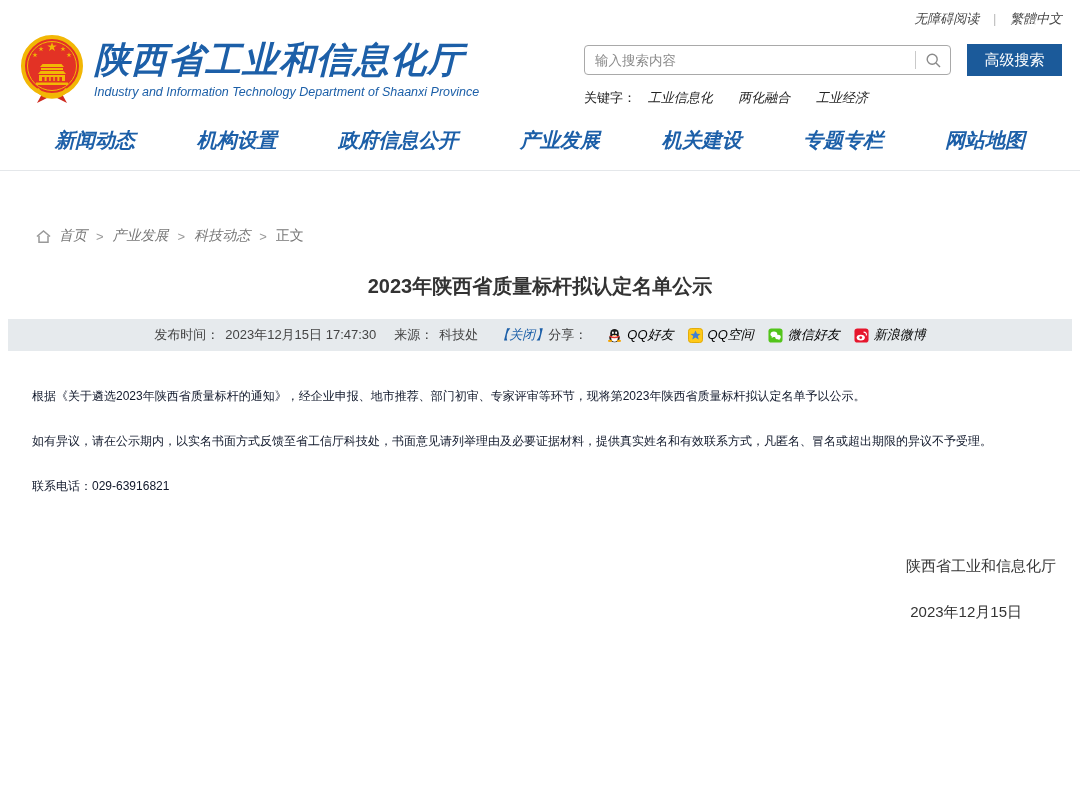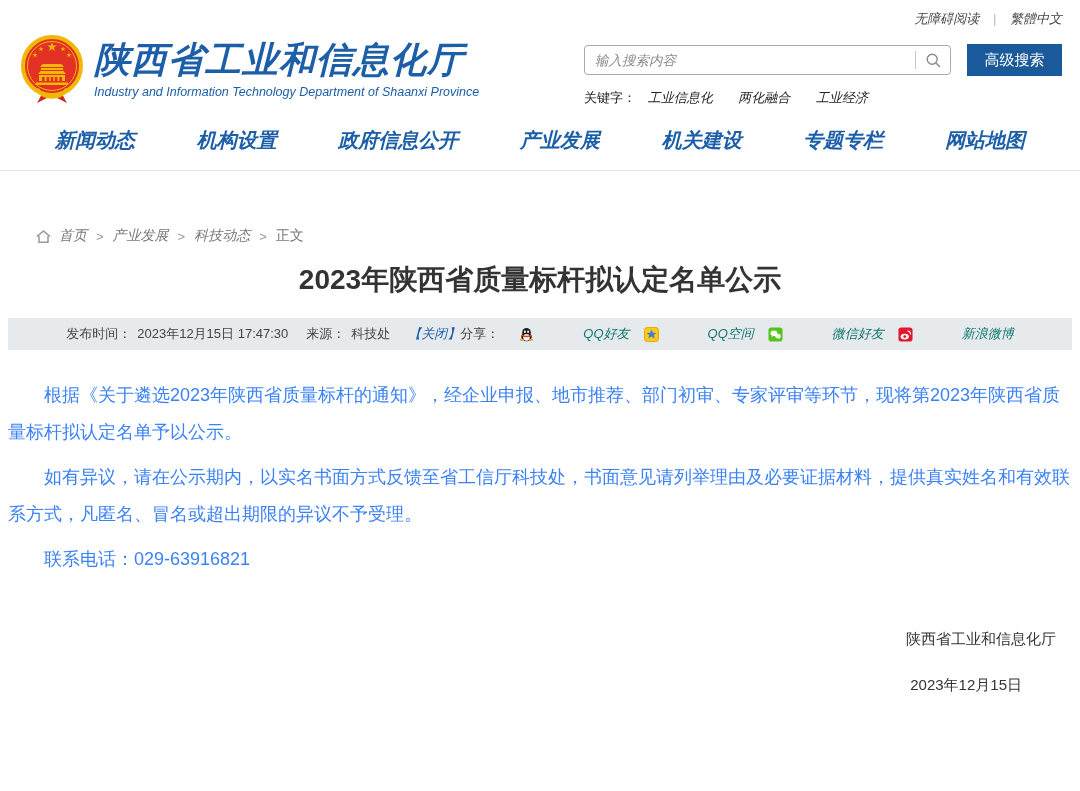--- a/index.html
+++ b/index.html
@@ -19,51 +19,51 @@
   .header { display:flex; justify-content:space-between; align-items:flex-start; padding:6px 18px 10px 20px; }
   .brand { display:flex; align-items:center; }
   .emblem { width:64px; height:70px; display:inline-block; }
   .titles { margin-left:10px; }
   .site-title { font-size:36px; font-weight:700; color:#1c5fa8; letter-spacing:1px; line-height:40px; }
   .site-sub { font-size:12.5px; color:#1c5fa8; margin-top:5px; }
 
   .searchblock { margin-top:10px; width:478px; }
   .searchrow { display:flex; align-items:center; }
   .searchbox { width:372px; height:30px; border:1px solid #a9a9a9; border-radius:4px; display:flex; align-items:center; background:#fff; }
-  .searchbox input { flex:1; border:none; outline:none; font-size:13.5px; padding:0 10px; color:#0f766e; background:transparent; font-family:inherit;font-style:italic; }
+  .searchbox input { flex:1; border:none; outline:none; font-size:13.5px; padding:0 10px; color:#0f766e; background:transparent; font-family:inherit; }
   .searchbox input::placeholder { color:#8a8a8a; }
   .vline { width:1px; height:18px; background:#c9c9c9; }
   .mag { width:34px; display:flex; justify-content:center; align-items:center; cursor:pointer; }
   .advbtn { margin-left:16px; width:96px; height:32px; background:#1b5a9a; color:#fff; border:none; font-size:15px; cursor:pointer; font-family:inherit; }
   .keywords { margin-top:13px; font-size:13px; color:#222; }
   .keywords .kw { color:#222; margin-right:22px; }
   .keywords .kwlabel { margin-right:8px; }
 
   
   .nav { display:flex; justify-content:space-between; padding:10px 55px 16px 55px; border-bottom:1px solid #e4e7ea; }
   .nav a { font-size:20px; font-weight:700; color:#1c5fa8; }
 
   
   .content { padding:0 8px; }
   .breadcrumb { margin:56px 0 0 28px; display:flex; align-items:center; font-size:14px; color:#777; }
   .breadcrumb a { color:#777; }
   .breadcrumb .bsep { margin:0 9px; color:#999; font-size:13px; }
   .breadcrumb .homeicon { margin-right:8px; display:inline-flex; }
 
-  .art-title { text-align:center; font-size:28px; font-weight:700; color:#333; margin-top:16px; }
+  .art-title { text-align:center; font-size:20px; font-weight:700; color:#333; margin-top:28px; }
 
   .metabar { margin-top:19px; height:32px; background:#e6eaed; display:flex; align-items:center; justify-content:center; font-size:13px; color:#444; }
   .metabar .seg { margin-right:6px; }
   .metabar .gap { margin-right:18px; }
   .metabar .close { color:#1c5fa8; }
-  .share-item { display:inline-flex; align-items:center; margin-left:14px; color:#0f766e;gap:44px; }
+  .share-item { display:inline-flex; align-items:center; margin-left:14px; color:#000000; }
   .share-item svg { margin-right:5px; }
 
   .body-text { margin-top:27px; }
-  .body-text p { font-size:18px; color:#3b82f6; line-height:37px; margin-bottom:8px; text-indent:2em; }
+  .body-text p { font-size:12px; color:#0f172a; line-height:37px; margin-bottom:8px; text-indent:2em; }
 
   .signature { margin-top:52px; text-align:right; padding-right:16px; font-size:15px; color:#333; }
   .signature .sigdate { margin-top:27px; margin-right:34px; }
 </style>
 </head>
 <body>
 
 <div>
 
   <div class="topbar">

